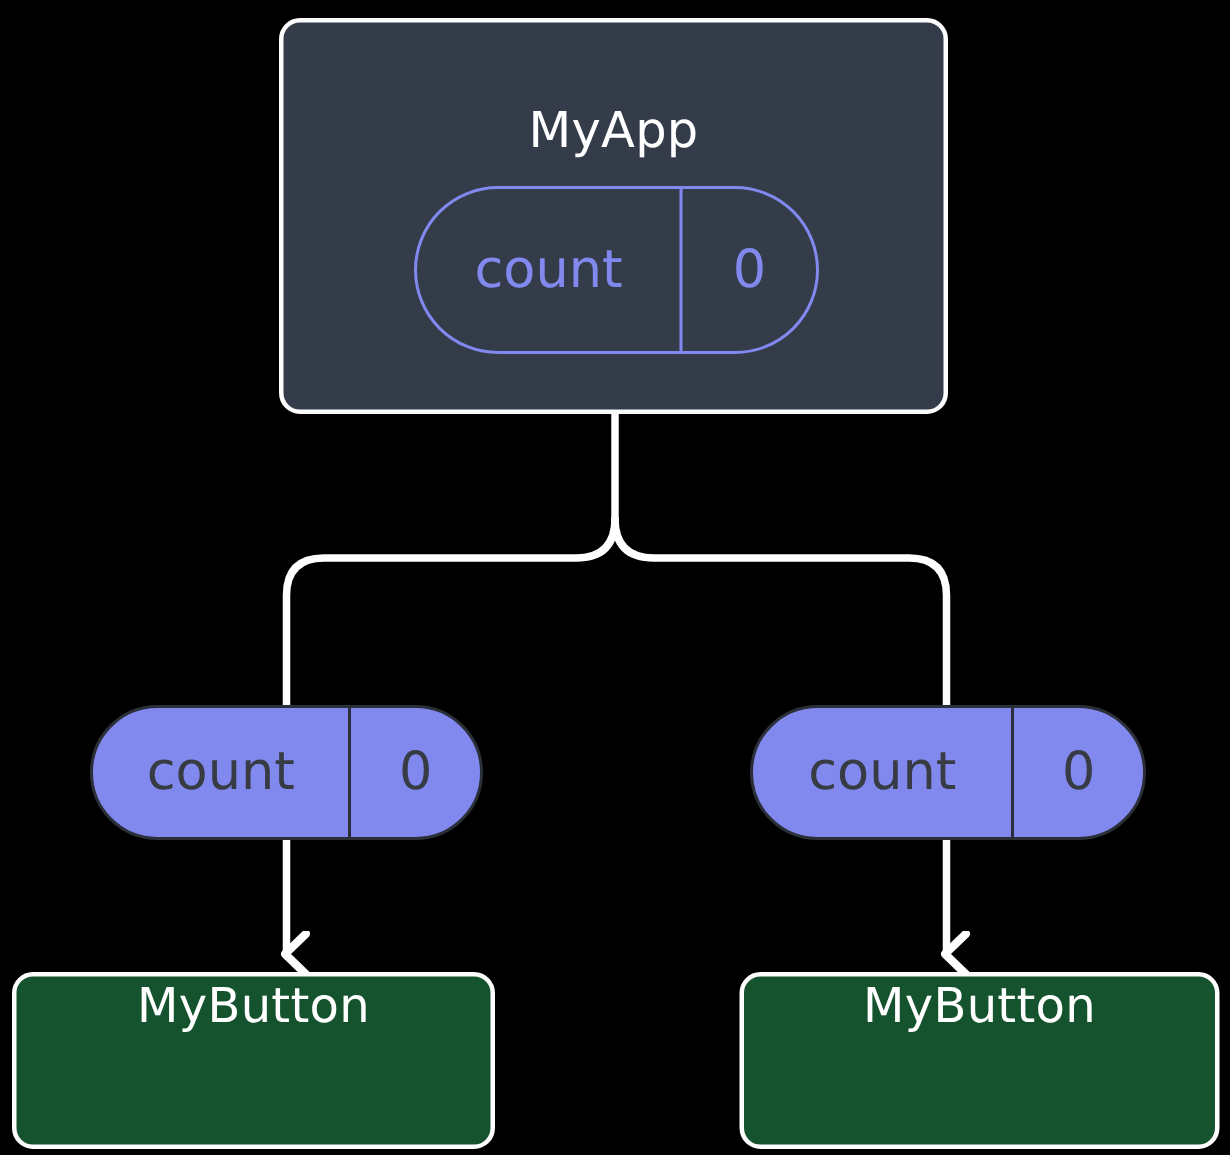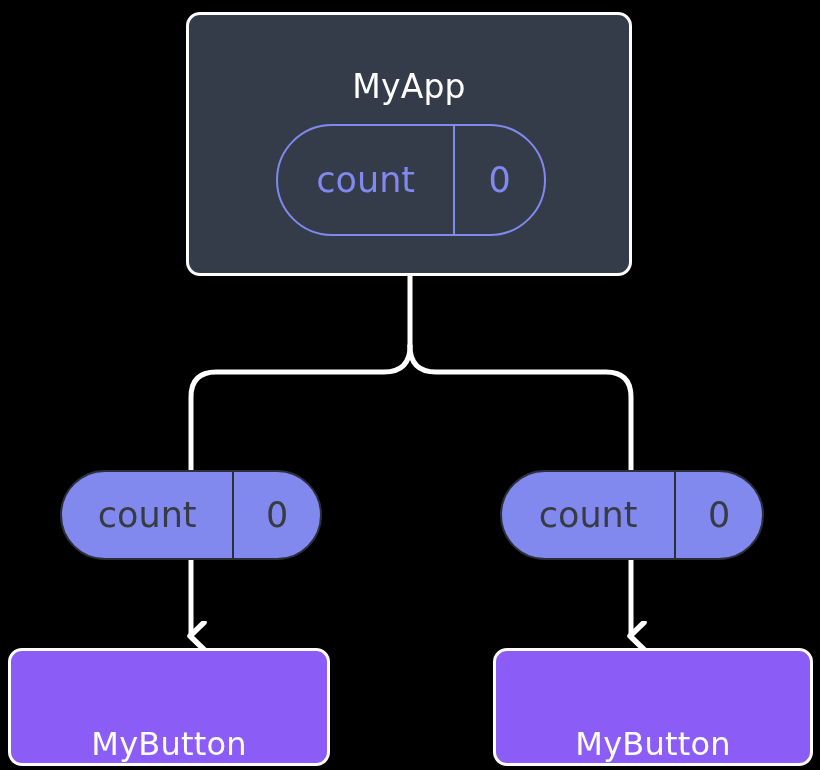--- a/index.html
+++ b/index.html
@@ -56,25 +56,25 @@
     height: 264px;
   }
   #node-myapp .component-title {
     top: 52px;
   }
 
   
   .leaf-card {
     position: absolute;
     box-sizing: border-box;
-    background: #8b5cf6;
+    background: #14532d;
     border: 3px solid #fdfdfd;
     border-radius: 14px;
     display: flex;
-    align-items: flex-end;
+    align-items: flex-start;
     justify-content: center;
     z-index: 3;
   }
   .leaf-card .component-title {
     position: static;
     font-size: 32px;
   }
   #node-mybutton-left {
     left: 8px;
     top: 648px;

